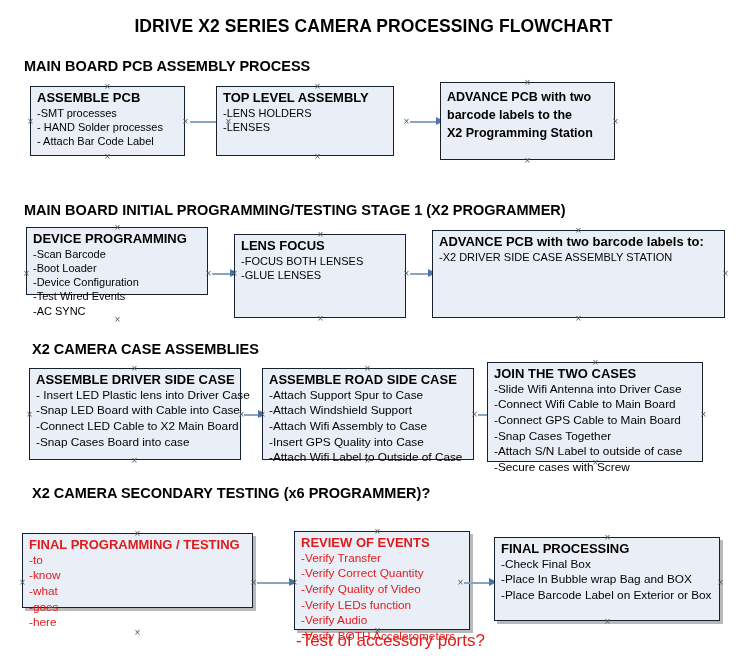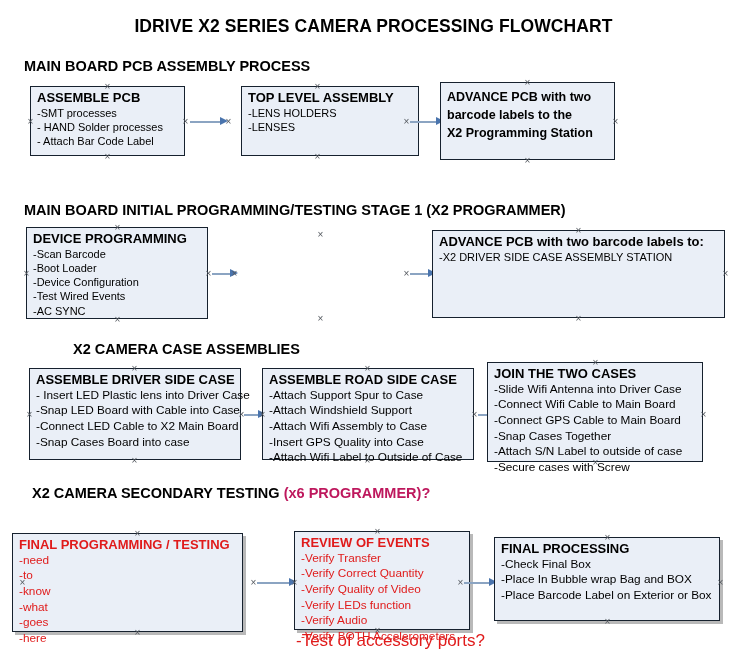--- a/index.html
+++ b/index.html
@@ -33,21 +33,21 @@
     white-space: nowrap;
   }
   .section-title {
     position: absolute;
     font-size: 14.5px;
     font-weight: bold;
     color: #000000;
     white-space: nowrap;
   }
   .section-title .hl {
-    color: #be185d;
+    color: #000000;
   }
 
   
   .node {
     position: absolute;
     background: #eaeff7;
     border: 1.3px solid #16212e;
     box-sizing: border-box;
     padding: 4px 5px 4px 6px;
     overflow: visible;
@@ -132,21 +132,21 @@
     <div class="node-line">- Attach Bar Code Label</div>
   </div>
   <div class="handle" style="left:103px; top:82px;"></div>
   <div class="handle" style="left:103px; top:152px;"></div>
   <div class="handle" style="left:26px;  top:117px;"></div>
   <div class="handle" style="left:181px; top:117px;"></div>
 
   <div class="conn" style="left:190px; top:121px; width:32px;"></div>
   <div class="conn-head" style="left:220px; top:117px;"></div>
 
-  <div class="node" style="left:241px; top:86px; width:178px; height:70px;">
+  <div class="node" style="left:216px; top:86px; width:178px; height:70px;">
     <div class="node-title">TOP LEVEL ASSEMBLY</div>
     <div class="node-line">-LENS HOLDERS</div>
     <div class="node-line">-LENSES</div>
   </div>
   <div class="handle" style="left:313px; top:82px;"></div>
   <div class="handle" style="left:313px; top:152px;"></div>
   <div class="handle" style="left:224px; top:117px;"></div>
   <div class="handle" style="left:402px; top:117px;"></div>
 
   <div class="conn" style="left:410px; top:121px; width:28px;"></div>
@@ -158,53 +158,58 @@
     <div class="node-line"> X2 Programming Station</div>
   </div>
   <div class="handle" style="left:523px; top:78px;"></div>
   <div class="handle" style="left:523px; top:156px;"></div>
   <div class="handle" style="left:611px; top:117px;"></div>
 
   <div class="section-title" style="left:24px; top:202px;">
     <span>MAIN BOARD INITIAL PROGRAMMING/TESTING STAGE 1 (X2 PROGRAMMER)</span>
   </div>
 
-  <div class="node" style="left:26px; top:227px; width:182px; height:92px;">
+  <div class="node" style="left:26px; top:227px; width:182px; height:68px;">
     <div class="node-title">DEVICE PROGRAMMING</div>
     <div class="node-line">-Scan Barcode</div>
     <div class="node-line">-Boot Loader</div>
     <div class="node-line">-Device Configuration</div>
     <div class="node-line">-Test Wired Events</div>
     <div class="node-line">-AC SYNC</div>
   </div>
   <div class="handle" style="left:113px; top:223px;"></div>
   <div class="handle" style="left:113px; top:315px;"></div>
   <div class="handle" style="left:22px;  top:269px;"></div>
   <div class="handle" style="left:204px; top:269px;"></div>
 
   <div class="conn" style="left:212px; top:273px; width:20px;"></div>
   <div class="conn-head" style="left:230px; top:269px;"></div>
 
+  <div class="node" style="left:234px; top:234px; width:172px; height:84px;">
+    <div class="node-title">LENS FOCUS</div>
+    <div class="node-line">-FOCUS BOTH LENSES</div>
+    <div class="node-line">-GLUE LENSES</div>
+  </div>
   <div class="handle" style="left:316px; top:230px;"></div>
   <div class="handle" style="left:316px; top:314px;"></div>
   <div class="handle" style="left:230px; top:269px;"></div>
   <div class="handle" style="left:402px; top:269px;"></div>
 
   <div class="conn" style="left:410px; top:273px; width:20px;"></div>
   <div class="conn-head" style="left:428px; top:269px;"></div>
 
   <div class="node" style="left:432px; top:230px; width:293px; height:88px;">
     <div class="node-title">ADVANCE PCB with two barcode labels to:</div>
     <div class="node-line">-X2 DRIVER  SIDE  CASE  ASSEMBLY STATION</div>
   </div>
   <div class="handle" style="left:574px; top:226px;"></div>
   <div class="handle" style="left:574px; top:314px;"></div>
   <div class="handle" style="left:721px; top:269px;"></div>
 
-  <div class="section-title" style="left:32px; top:341px;margin-left:41px;">
+  <div class="section-title" style="left:32px; top:341px;">
     <span>X2 CAMERA CASE ASSEMBLIES</span>
   </div>
 
   <div class="node body12" style="left:29px; top:368px; width:212px; height:92px;">
     <div class="node-title">ASSEMBLE DRIVER SIDE CASE</div>
     <div class="node-line"> - Insert LED Plastic lens into Driver Case</div>
     <div class="node-line">-Snap LED Board with Cable into Case</div>
     <div class="node-line">-Connect LED Cable to X2 Main Board</div>
     <div class="node-line">-Snap Cases Board into case</div>
   </div>
@@ -242,23 +247,22 @@
     <div class="node-line">-Secure cases with Screw</div>
   </div>
   <div class="handle" style="left:591px; top:358px;"></div>
   <div class="handle" style="left:591px; top:458px;"></div>
   <div class="handle" style="left:699px; top:410px;"></div>
 
   <div class="section-title" style="left:32px; top:485px;">
     <span>X2 CAMERA SECONDARY TESTING </span><span class="hl"> (x6 PROGRAMMER)?</span>
   </div>
 
-  <div class="node red shadowed body12" style="left:12px; top:533px; width:231px; height:99px;">
+  <div class="node red shadowed body12" style="left:22px; top:533px; width:231px; height:75px;">
     <div class="node-title">FINAL PROGRAMMING / TESTING</div>
-    <div class="node-line">-need</div>
     <div class="node-line">-to</div>
     <div class="node-line">-know</div>
     <div class="node-line">-what</div>
     <div class="node-line">-goes</div>
     <div class="node-line">-here</div>
   </div>
   <div class="handle" style="left:133px; top:529px;"></div>
   <div class="handle" style="left:133px; top:628px;"></div>
   <div class="handle" style="left:18px;  top:578px;"></div>
   <div class="handle" style="left:249px; top:578px;"></div>

